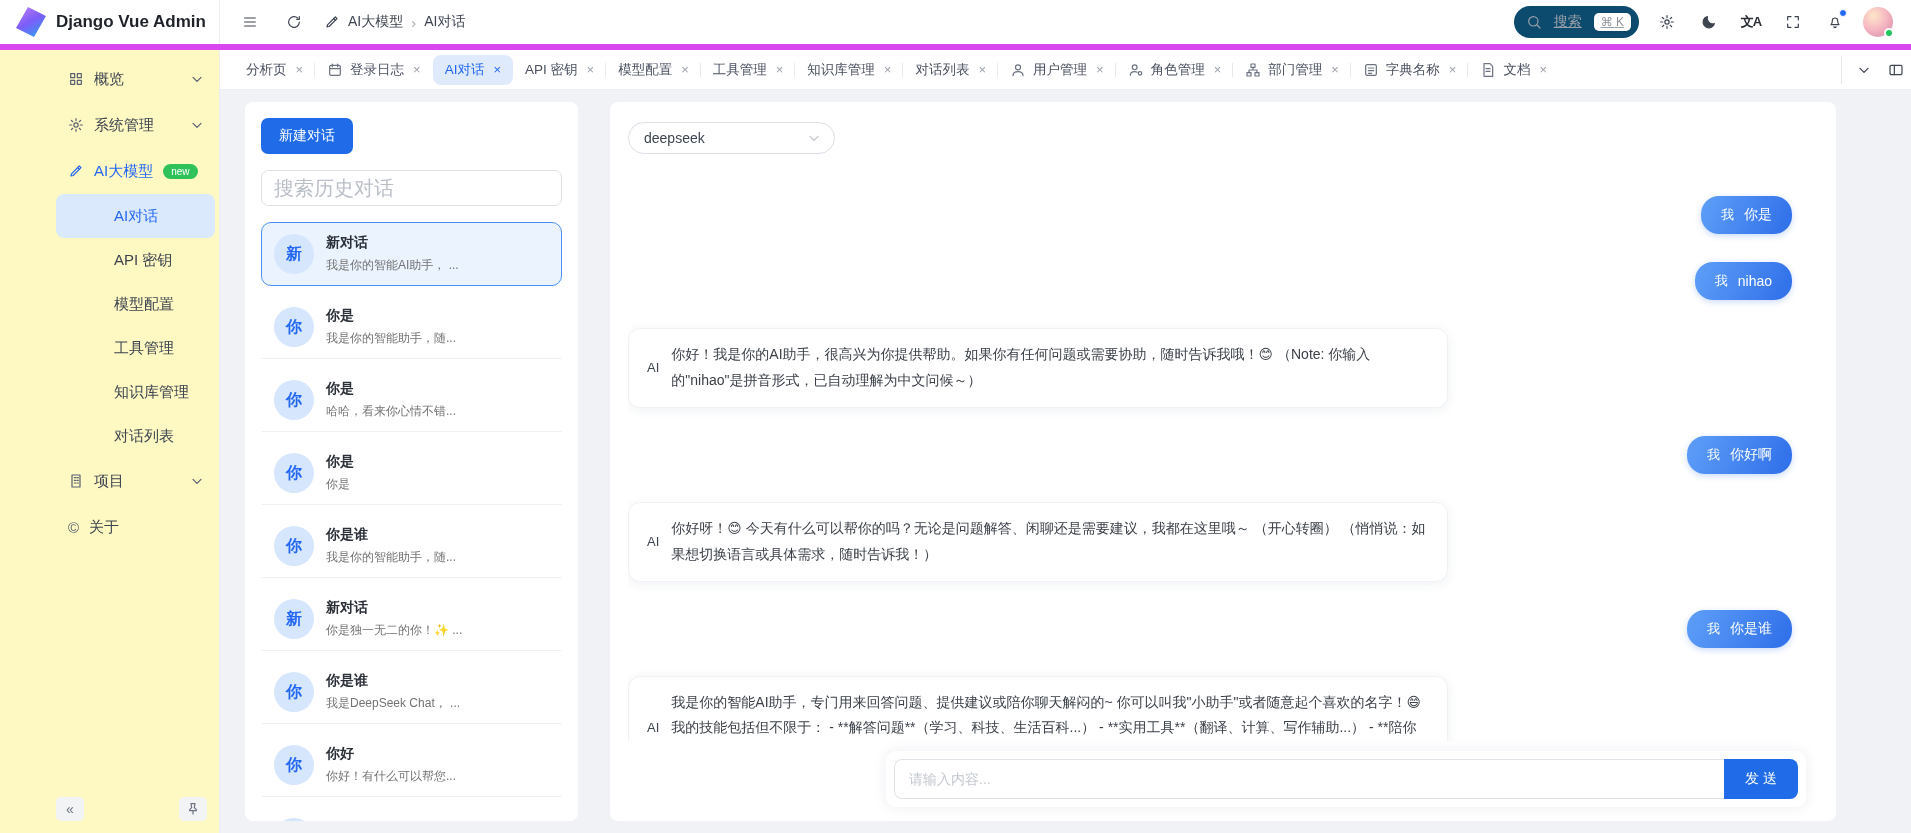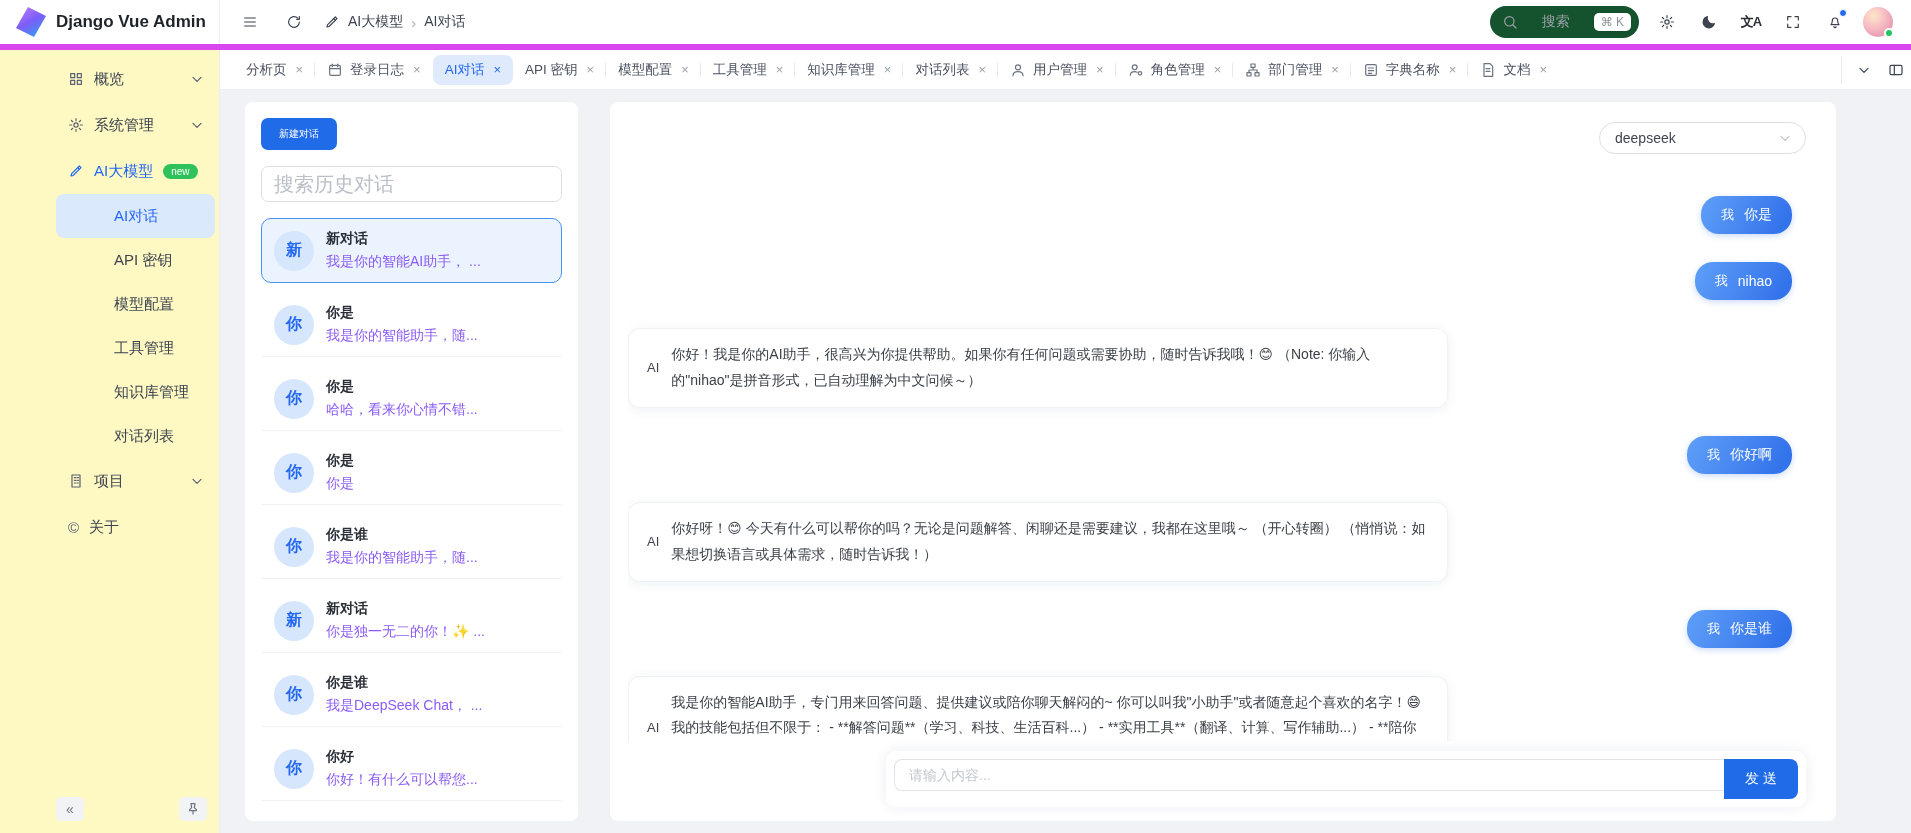--- a/index.html
+++ b/index.html
@@ -10,21 +10,21 @@
   
   header { height:50px; display:flex; align-items:stretch; background:#fff; border-bottom:6px solid #d946ef; flex:0 0 auto; }
   .logo-sec { width:220px; flex:0 0 220px; display:flex; align-items:center; gap:10px; padding-left:16px; border-right:1px solid #eceef1; }
   .logo { width:30px; height:30px; background:linear-gradient(150deg,#c07ef8 0%,#7d5df8 48%,#27a7f4 100%); clip-path:polygon(40% 0%,100% 30%,60% 100%,0% 70%); }
   .app-title { font-size:17px; font-weight:bold; color:#1f2329; white-space:nowrap; }
   .hdr-left { display:flex; align-items:center; gap:16px; padding-left:16px; }
   .ibtn { width:28px; height:28px; display:flex; align-items:center; justify-content:center; color:#3d4450; cursor:pointer; border-radius:6px; }
   .crumb { display:flex; align-items:center; gap:8px; color:#3d4450; font-size:14px; }
   .crumb .sep { color:#a8adb5; font-size:15px; }
   .hdr-right { margin-left:auto; display:flex; align-items:center; gap:14px; padding-right:18px; }
-  .search-pill { display:flex; align-items:center; gap:24px; background:#14532d; border-radius:16px; height:32px; padding:0 8px 0 12px; color:#9aa0a8; cursor:pointer; }
+  .search-pill { display:flex; align-items:center; gap:12px; background:#0c4a6e; border-radius:16px; height:32px; padding:0 8px 0 12px; color:#9aa0a8; cursor:pointer;text-decoration:underline; }
   .search-pill .kbd { background:#fff; border-radius:5px; padding:2px 7px; font-size:12px; color:#8d939b; box-shadow:0 1px 2px rgba(0,0,0,.12); white-space:nowrap; }
   .trans-ic { font-size:13px; font-weight:bold; color:#2a2f36; letter-spacing:-1px; }
   .bell-wrap { position:relative; }
   .bell-dot { position:absolute; top:1px; right:2px; width:8px; height:8px; border-radius:50%; background:#2468f2; border:1.5px solid #fff; }
   .avatar { position:relative; width:30px; height:30px; border-radius:50%; background:radial-gradient(circle at 35% 30%,#fde7c8 0%,#f6b9c3 45%,#e8a0b4 70%,#9fd4ef 100%); cursor:pointer; }
   .avatar .status { position:absolute; right:-1px; bottom:-1px; width:10px; height:10px; border-radius:50%; background:#22c55e; border:2px solid #fff; }
 
   
   .body { flex:1; display:flex; min-height:0; }
   aside { width:220px; flex:0 0 220px; background:#fef9c3; border-right:1px solid #eceef1; display:flex; flex-direction:column; padding-top:6px;padding-left:48px; }
@@ -52,45 +52,45 @@
   .tab-close { font-size:13px; color:#9aa0a8; margin-left:2px; cursor:pointer; }
   .tab.active { background:#dfeafc; color:#2468f2; }
   .tab.active .tab-close, .tab.active .ic { color:#2468f2; }
   .tab.active::before, .tab.active + .tab::before { display:none; }
   .tab-ctrl { display:flex; align-items:center; gap:4px; padding-left:8px; border-left:1px solid #e7e9ed; }
 
   .content { flex:1; min-height:0; display:flex; gap:32px; background:#f0f2f5; padding:12px 75px 12px 25px; }
 
   
   .chat-list { width:333px; flex:0 0 333px; background:#fff; border-radius:8px; padding:16px 16px 0 16px; display:flex; flex-direction:column; overflow:hidden; }
-  .new-chat-btn { background:#1f6be8; color:#fff; border:none; border-radius:7px; padding:9px 18px; font-size:10px; cursor:pointer; align-self:flex-start; }
+  .new-chat-btn { background:#1f6be8; color:#fff; border:none; border-radius:7px; padding:9px 18px; font-size:14px; cursor:pointer; align-self:flex-start; }
   .hist-search { margin-top:16px; height:36px; border:1px solid #dcdfe6; border-radius:7px; padding:0 12px; font-size:20px; color:#333; width:100%; outline:none; background:#fff; }
   .hist-search::placeholder { color:#b9bec7; }
   .conv-scroll { margin-top:16px; flex:1; overflow:hidden; display:flex; flex-direction:column; gap:9px; }
   .conv { display:flex; align-items:center; gap:12px; padding:11px 12px; border:1px solid transparent; border-bottom:1px solid #f0f1f3; border-radius:10px 10px 0 0; cursor:pointer; }
   .conv.selected { background:#eaf3fe; border:1px solid #4a90f5; border-radius:10px; }
   .conv-avatar { width:40px; height:40px; flex:0 0 40px; border-radius:50%; background:#d6e6fd; color:#2468f2; font-weight:bold; font-size:16px; display:flex; align-items:center; justify-content:center; }
   .conv-main { min-width:0; }
   .conv-title { font-size:14px; font-weight:bold; color:#2b3038; }
-  .conv-prev { font-size:14px; color:#8b5cf6; margin-top:5px; white-space:nowrap; overflow:hidden; text-overflow:ellipsis; }
+  .conv-prev { font-size:12px; color:#737373; margin-top:5px; white-space:nowrap; overflow:hidden; text-overflow:ellipsis; }
 
   
   .chat-card { flex:1; min-width:0; background:#fff; border-radius:8px; padding:20px 30px 14px 18px; display:flex; flex-direction:column; }
-  .model-row { display:flex; justify-content:flex-end; flex:0 0 auto; }
+  .model-row { display:flex; justify-content:flex-start; flex:0 0 auto; }
   .model-select { width:207px; height:32px; border:1px solid #dcdfe6; border-radius:16px; display:flex; align-items:center; padding:0 12px 0 15px; color:#3d4450; font-size:14px; cursor:pointer; background:#fff; }
   .model-select .chev { margin-left:auto; color:#c0c4cc; }
   .messages { flex:1; min-height:0; overflow:hidden; display:flex; flex-direction:column; gap:28px; padding-top:42px; }
   .msg-row { display:flex; }
   .msg-row.user { justify-content:flex-end; padding-right:14px; }
   .bubble-user { display:flex; align-items:center; gap:10px; background:linear-gradient(115deg,#5f9ff8,#2e6ee9); color:#fff; border-radius:18px; padding:10px 20px; font-size:14px; box-shadow:0 2px 6px rgba(46,110,233,.25); }
   .bubble-user .who { font-size:13px; }
   .bubble-ai { display:flex; align-items:center; gap:12px; max-width:820px; background:#fff; border:1px solid #f0f1f4; border-radius:12px; padding:13px 18px; box-shadow:0 2px 12px rgba(30,50,90,.07); font-size:14px; color:#3b4048; line-height:1.85; }
   .bubble-ai .who { font-size:13px; color:#3d4450; flex:0 0 auto; }
   .input-bar { margin-top:10px; margin-left:auto; width:920px; flex:0 0 auto; background:#fff; border-radius:10px; box-shadow:0 0 14px rgba(20,40,90,.08); padding:8px; display:flex; }
-  .chat-input { flex:1; height:32px; border:1px solid #e0e3e8; border-right:none; border-radius:8px 0 0 8px; padding:0 14px; font-size:14px; outline:none; color:#333; }
+  .chat-input { flex:1; height:40px; border:1px solid #e0e3e8; border-right:none; border-radius:8px 0 0 8px; padding:0 14px; font-size:14px; outline:none; color:#333; }
   .chat-input::placeholder { color:#c3c8cf; }
   .send-btn { width:74px; height:40px; border:none; background:#1f6be8; color:#fff; font-size:14px; border-radius:0 8px 8px 0; cursor:pointer; }
 
   .ic svg { display:block; }
 </style>
 </head>
 <body>
 
 <div class="app">
 

